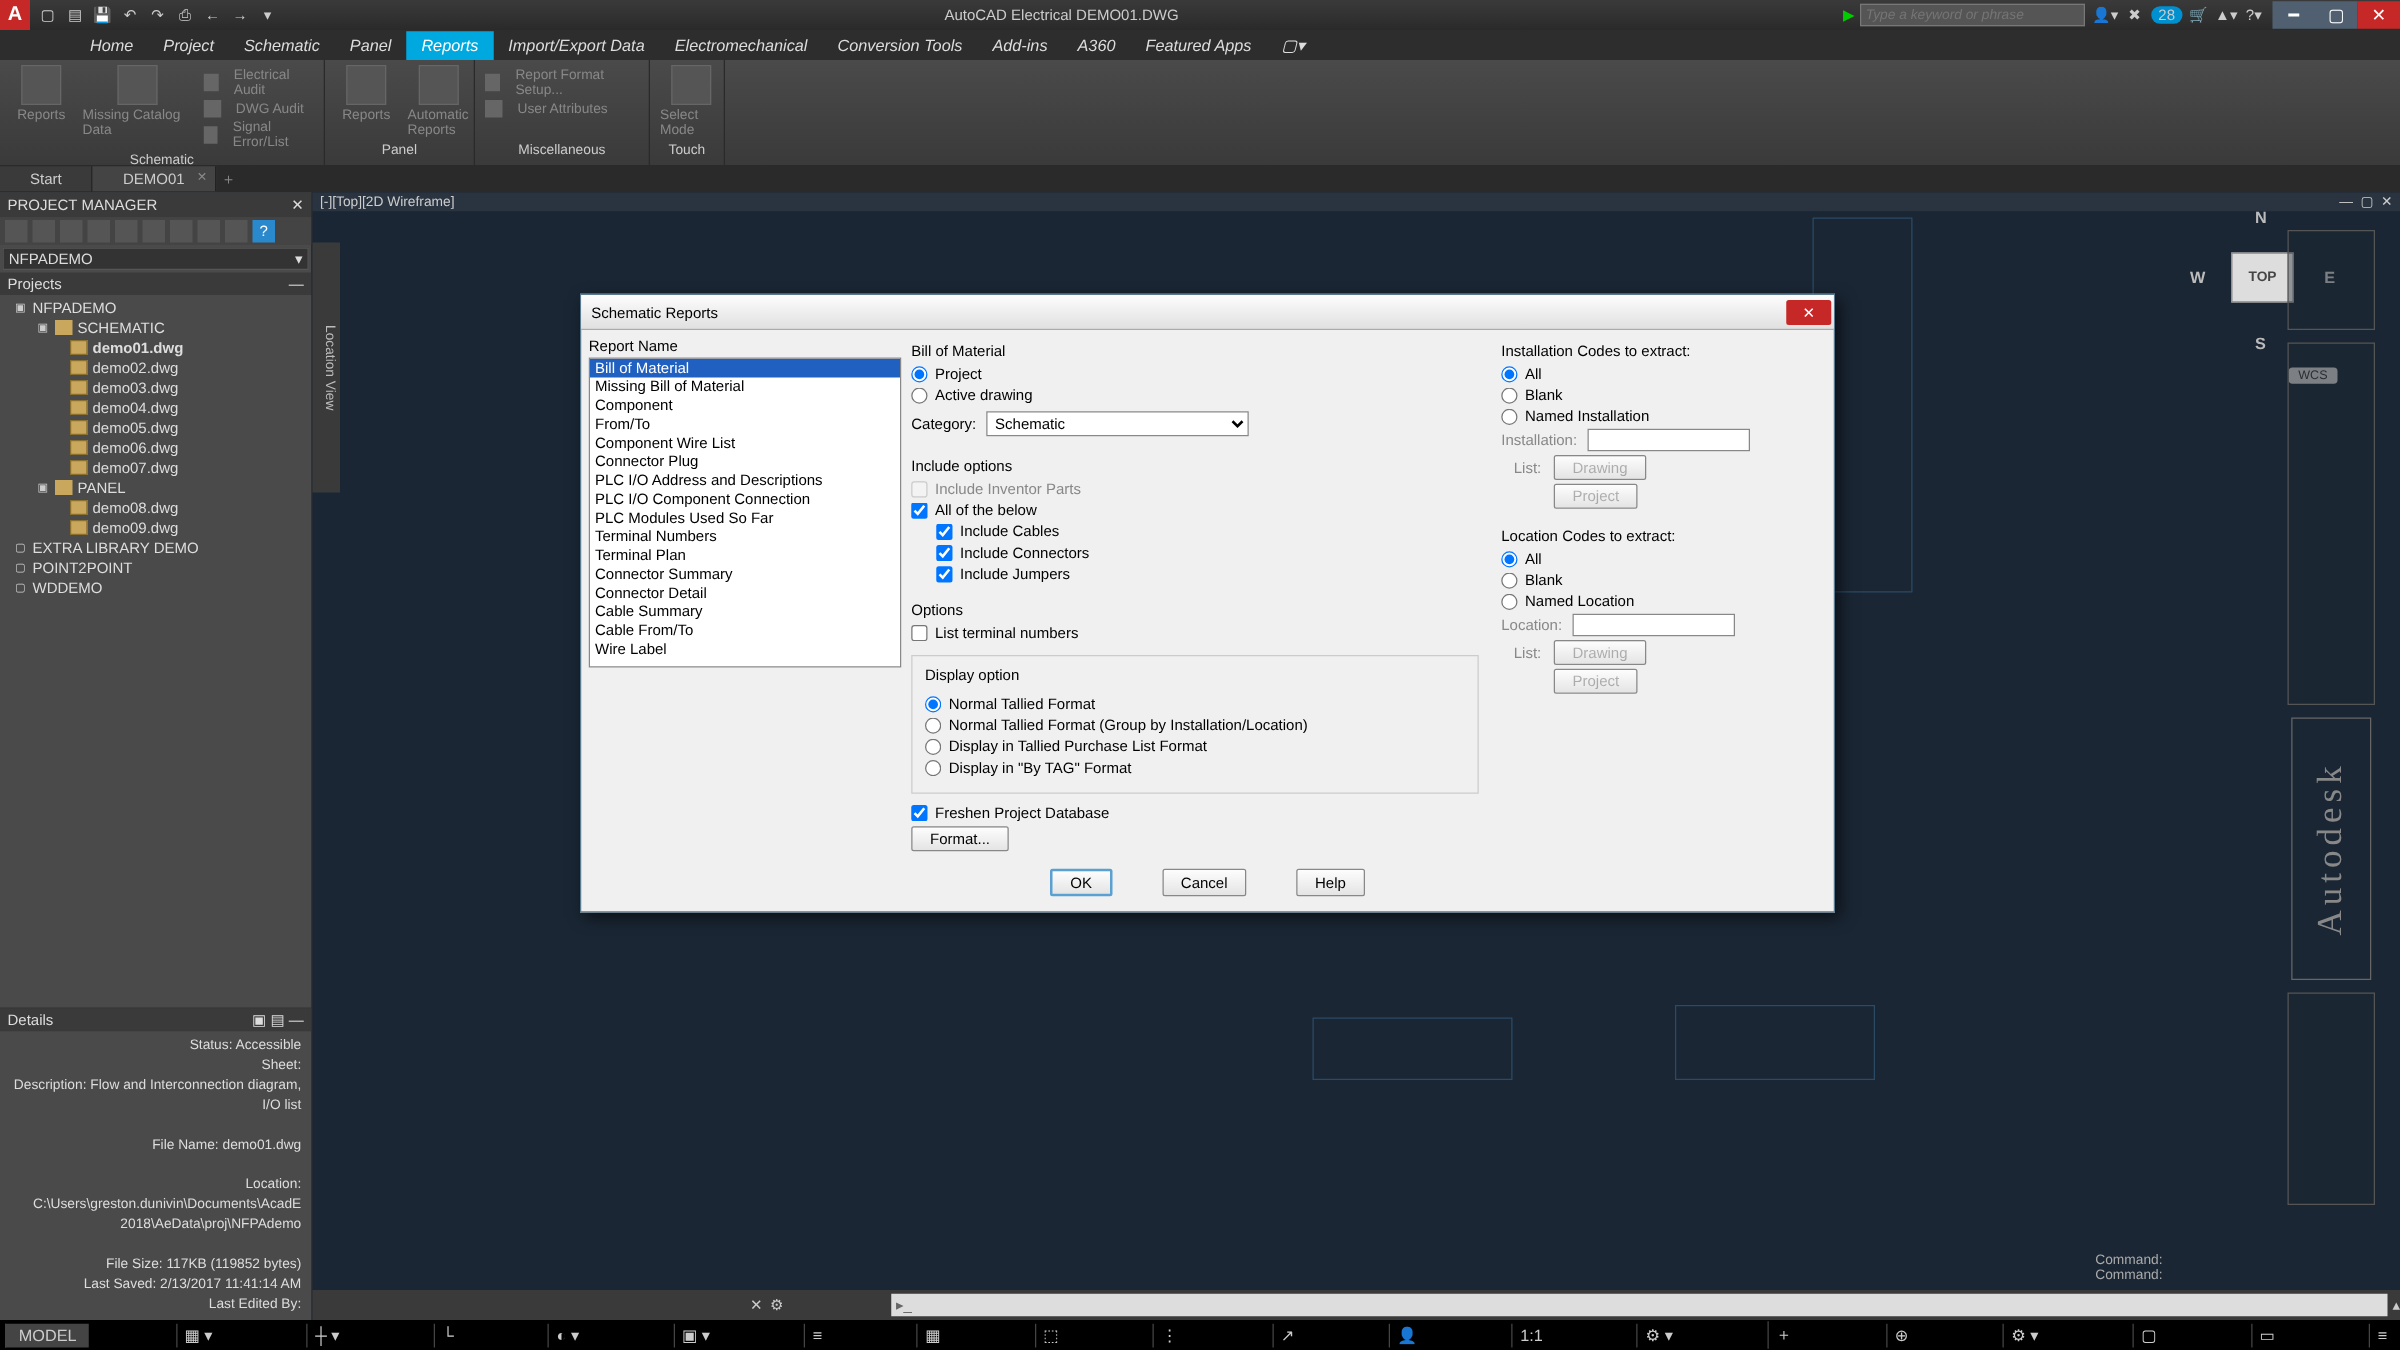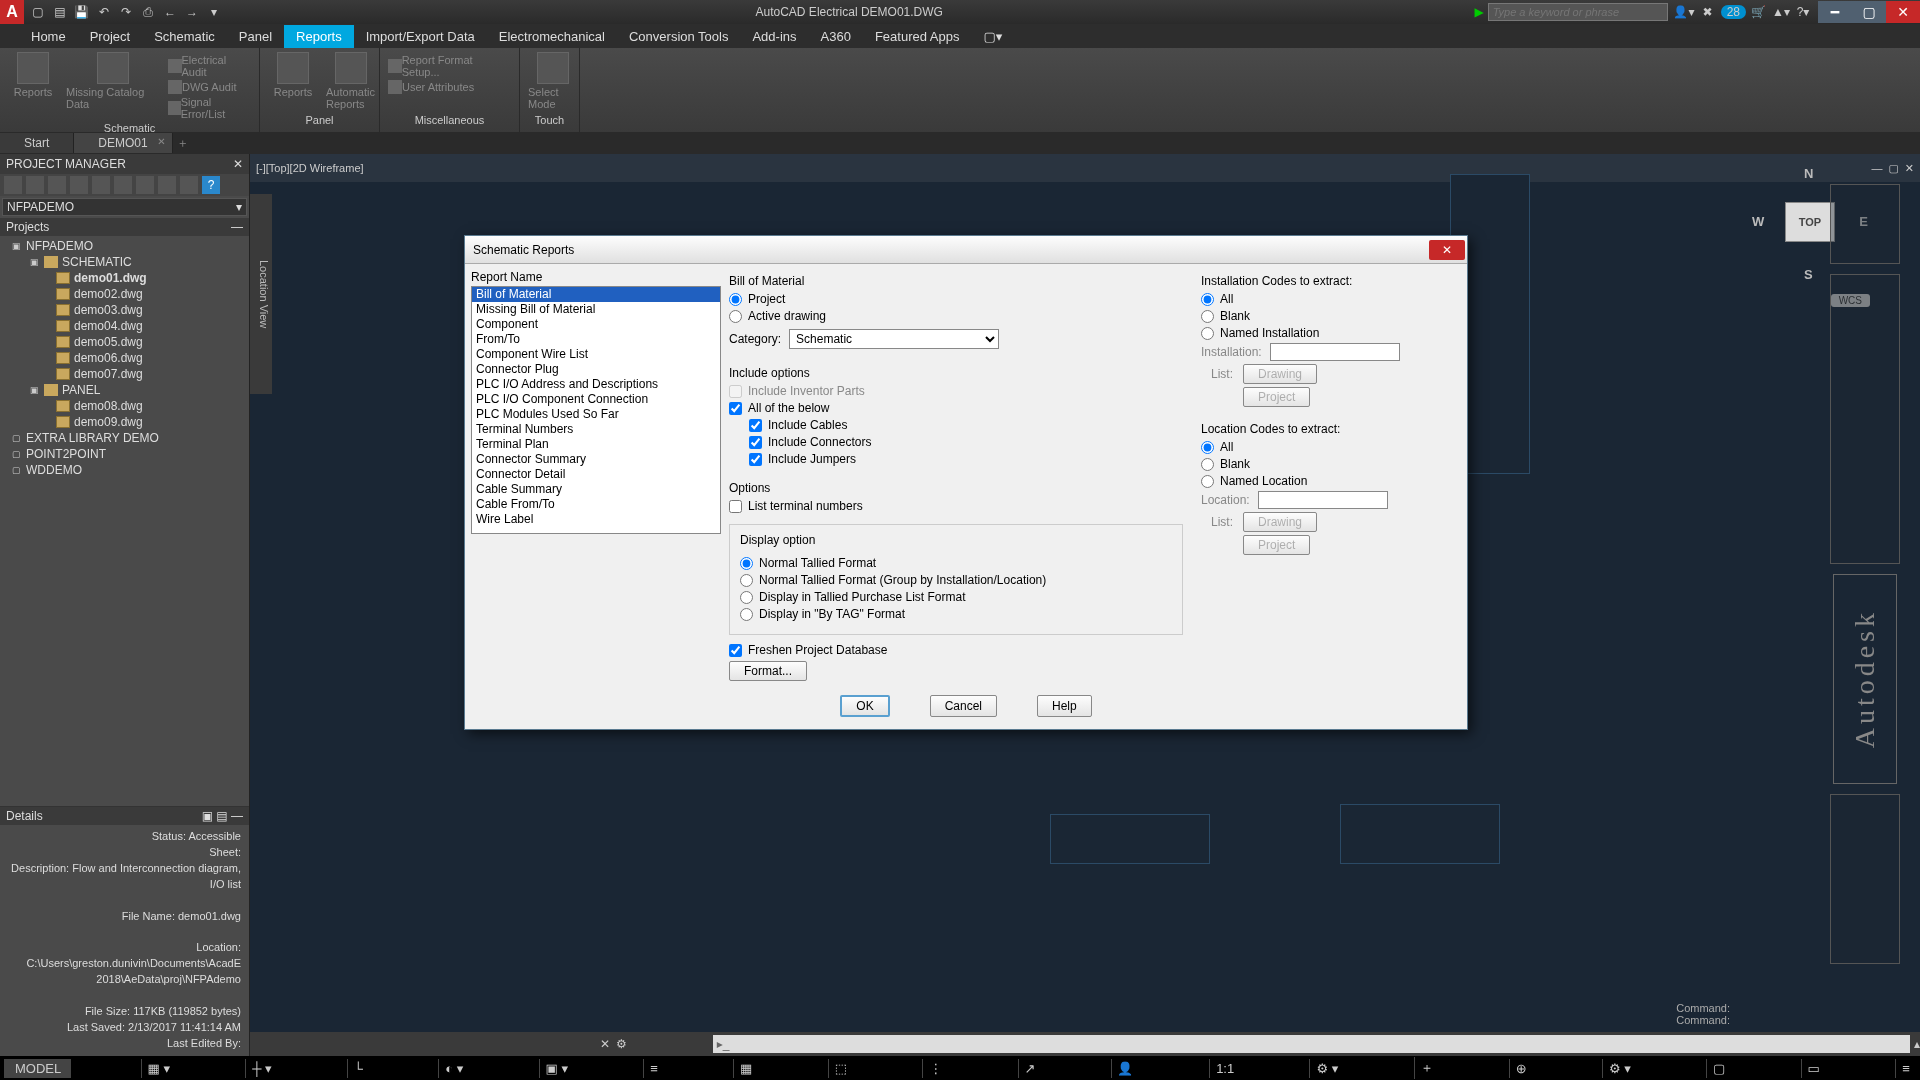--- a/index.html
+++ b/index.html
@@ -15,32 +15,32 @@
 .titlebar .right-icons { display: flex; gap: 4px; margin: 0 6px; align-items: center; }
 .titlebar .right-icons span { color: #ccc; font-size: 12px; min-width: 18px; text-align: center; }
 .titlebar .badge { background: #0090d0; color: #fff; border-radius: 8px; padding: 0 6px; font-size: 11px; }
 .winbtns { display: flex; }
 .winbtns span { width: 34px; height: 22px; display: flex; align-items: center; justify-content: center; color: #fff; font-size: 14px; }
 .winbtns .min { background: #506070; }
 .winbtns .max { background: #506070; }
 .winbtns .close { background: #c62828; }
 
 
-.ribbon-tabs { height: 24px; background: #2d2d2d; display: flex; align-items: flex-end; padding-left: 19px; color: #ddd; font-size: 13px; }
+.ribbon-tabs { height: 24px; background: #2d2d2d; display: flex; align-items: flex-end; padding-left: 60px; color: #ddd; font-size: 13px; font-style: italic; }
 .ribbon-tabs span { padding: 4px 12px; cursor: pointer; }
 .ribbon-tabs .active { background: #00a8e0; color: #fff; }
 
 
 .ribbon-body { height: 84px; background: linear-gradient(#4a4a4a,#3a3a3a); display: flex; color: #999; font-size: 11px; }
 .ribbon-panel { border-right: 1px solid #2a2a2a; padding: 4px 8px; display: flex; flex-direction: column; justify-content: space-between; }
 .ribbon-panel .content { display: flex; gap: 8px; flex: 1; }
 .ribbon-panel .label { text-align: center; font-size: 11px; color: #ccc; padding-bottom: 2px; }
 .ribbon-btn { display: flex; flex-direction: column; align-items: center; gap: 2px; color: #888; font-size: 11px; min-width: 50px; }
 .ribbon-btn .ico { width: 32px; height: 32px; background: #555; border: 1px solid #666; }
-.ribbon-small { display: flex; align-items: center; gap: 0; color: #888; font-size: 11px; margin: 2px 0; }
+.ribbon-small { display: flex; align-items: center; gap: 12px; color: #888; font-size: 11px; margin: 2px 0; }
 .ribbon-small .ico { width: 14px; height: 14px; background: #666; }
 
 
 .doc-tabs { height: 22px; background: #2a2a2a; display: flex; align-items: center; color: #ccc; font-size: 12px; }
 .doc-tabs .tab { padding: 3px 24px; background: #3a3a3a; border-right: 1px solid #222; position: relative; }
 .doc-tabs .tab.active { background: #444; text-align: center; }
 .doc-tabs .tab .x { position: absolute; right: 6px; top: 3px; color: #888; font-size: 10px; }
 .doc-tabs .plus { width: 20px; text-align: center; color: #888; }
 
 
@@ -61,21 +61,21 @@
 .pm .node .exp { width: 10px; display: inline-block; color: #ccc; font-size: 9px; }
 .pm .node .ico { width: 14px; height: 12px; background: #c9a85e; display: inline-block; }
 .pm .node .ico.dwg { background: #c9a85e; border: 1px solid #8a7030; }
 .pm .node.bold { font-weight: bold; }
 .pm .details { background: #4a4a4a; border-top: 1px solid #333; text-align: right; }
 .pm .details .hd { background: #3a3a3a; padding: 2px 6px; display: flex; justify-content: space-between; }
 .pm .details .body { padding: 4px 8px; font-size: 11px; line-height: 1.45; color: #ddd; }
 
 
 .canvas-area { flex: 1; background: #1a2634; position: relative; }
-.canvas-header { position: absolute; top: 0; left: 0; right: 0; height: 28px; display: flex; align-items: center; justify-content: space-between; background: #2a3440; color: #ccc; font-size: 11px; padding: 0 6px; }
+.canvas-header { position: absolute; top: 0; left: 0; right: 0; height: 15px; display: flex; align-items: center; justify-content: space-between; background: #2a3440; color: #ccc; font-size: 11px; padding: 0 6px; }
 .canvas-header .right span { margin-left: 6px; }
 .loc-tab { position: absolute; left: 0; top: 40px; width: 22px; height: 200px; background: #3a3a3a; writing-mode: vertical-rl; text-orientation: mixed; text-align: center; color: #bbb; font-size: 11px; padding: 8px 2px; }
 
 
 .viewcube { position: absolute; right: 50px; top: 10px; width: 120px; height: 120px; }
 .viewcube .cube { width: 50px; height: 40px; background: #ddd; position: absolute; left: 35px; top: 38px; display: flex; align-items: center; justify-content: center; font-size: 11px; font-weight: bold; color: #444; border: 1px solid #888; }
 .viewcube .dir { position: absolute; color: #bbb; font-size: 13px; font-weight: bold; }
 .wcs-badge { position: absolute; right: 50px; top: 140px; background: #bbb; color: #333; font-size: 10px; padding: 1px 8px; border-radius: 3px; }
 
 

